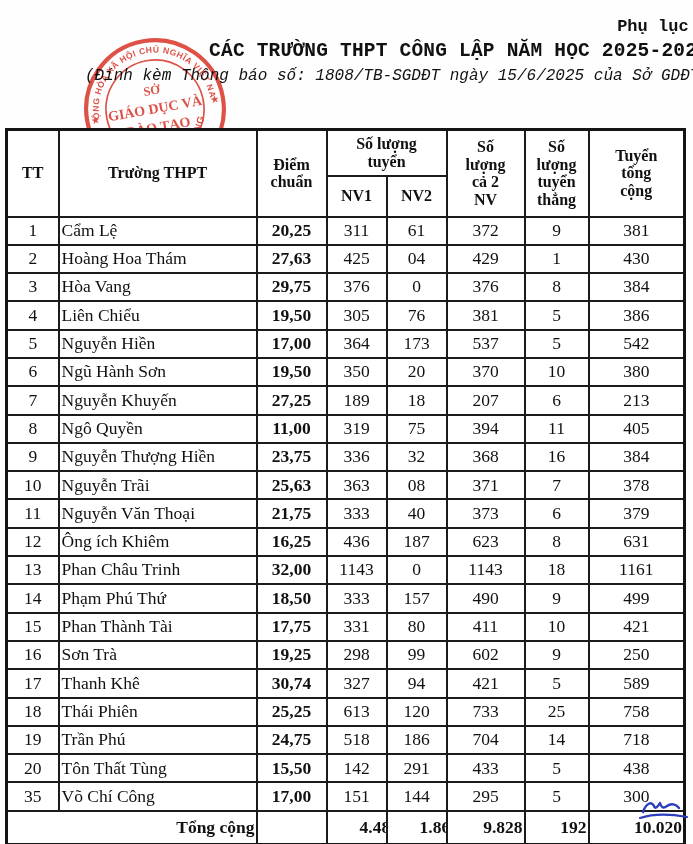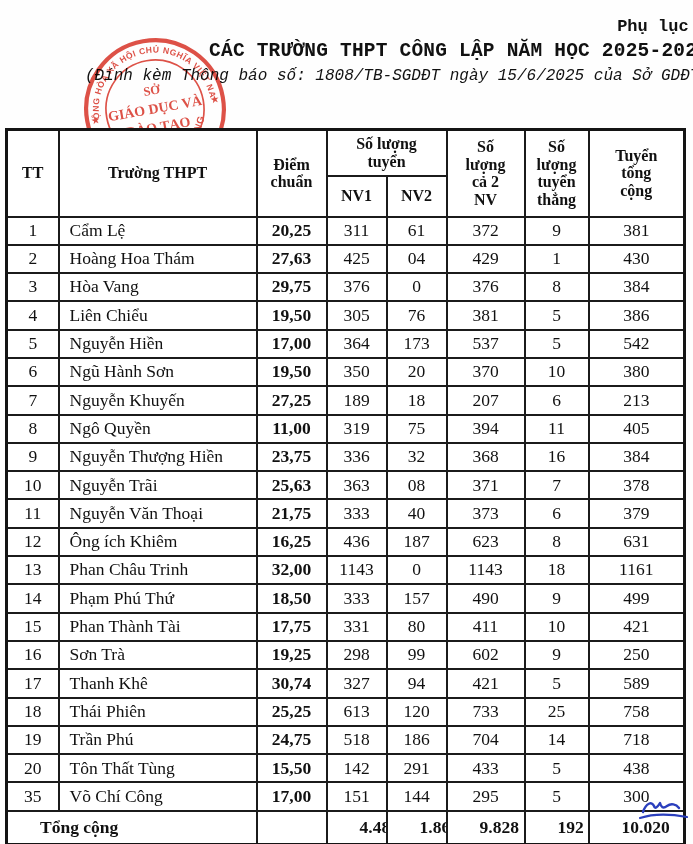--- a/index.html
+++ b/index.html
@@ -39,25 +39,25 @@
     font-weight:bold;font-size:16px;line-height:1.1;
     text-align:center;vertical-align:middle;
     white-space:pre-line;padding:1px 0;
   }
   .score-table thead tr.h1{height:46px;}
   .score-table thead tr.h2{height:41px;}
   .score-table tbody td{
     font-size:17.5px;height:26.3px;line-height:1;
     text-align:center;vertical-align:middle;padding:0 2px;
   }
-  .score-table tbody td.c-name{text-align:left;padding-left:10px;}
+  .score-table tbody td.c-name{text-align:left;padding-left:2px;}
   .score-table tbody td.c-diem{font-weight:bold;margin-top:28px;}
   .score-table tfoot td{
     font-weight:bold;font-size:17.5px;height:29px;
-    text-align:left;vertical-align:middle;padding-left:32px;
+    text-align:right;vertical-align:middle;padding-left:32px;
   }
 
   
   .signature{position:absolute;left:637px;top:797px;width:54px;height:32px;}
 </style>
 </head>
 <body>
 
 <div class="page">
 

